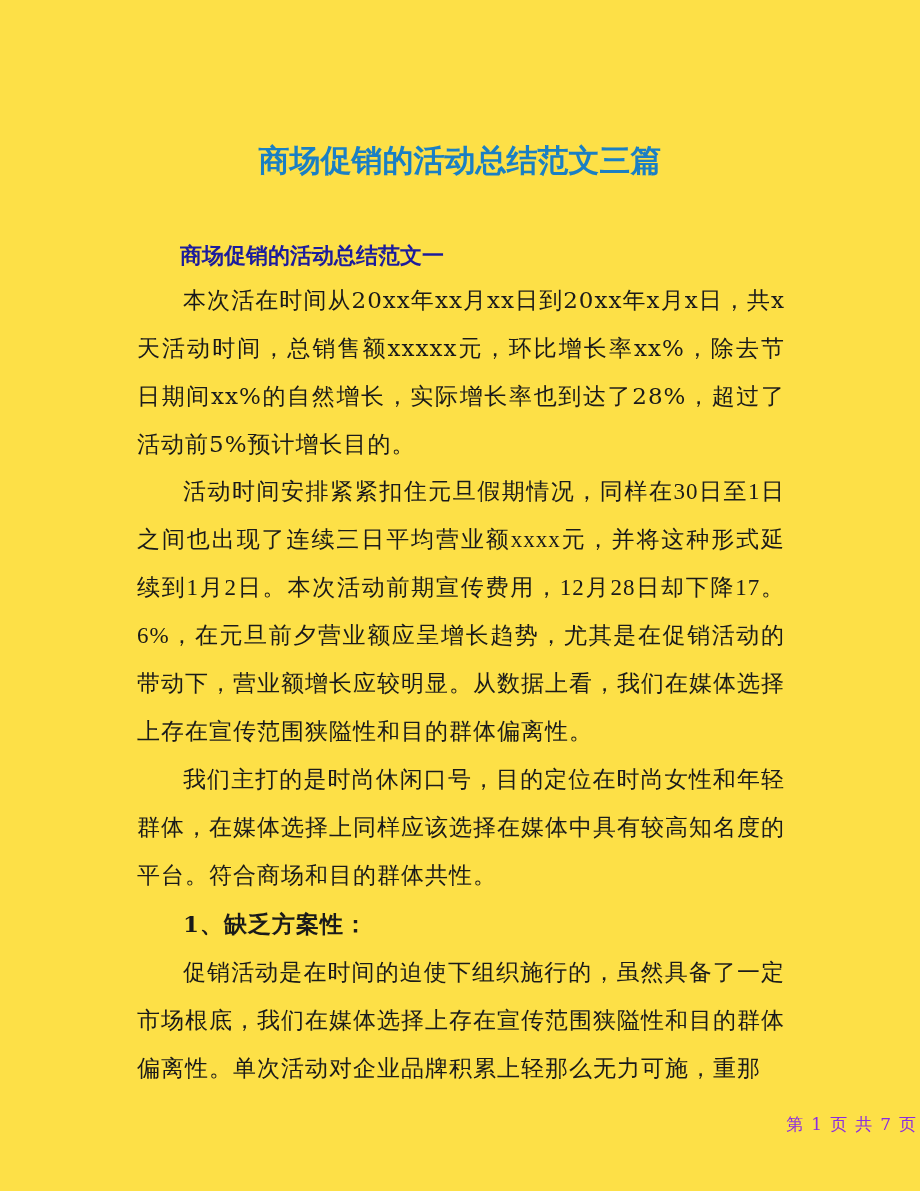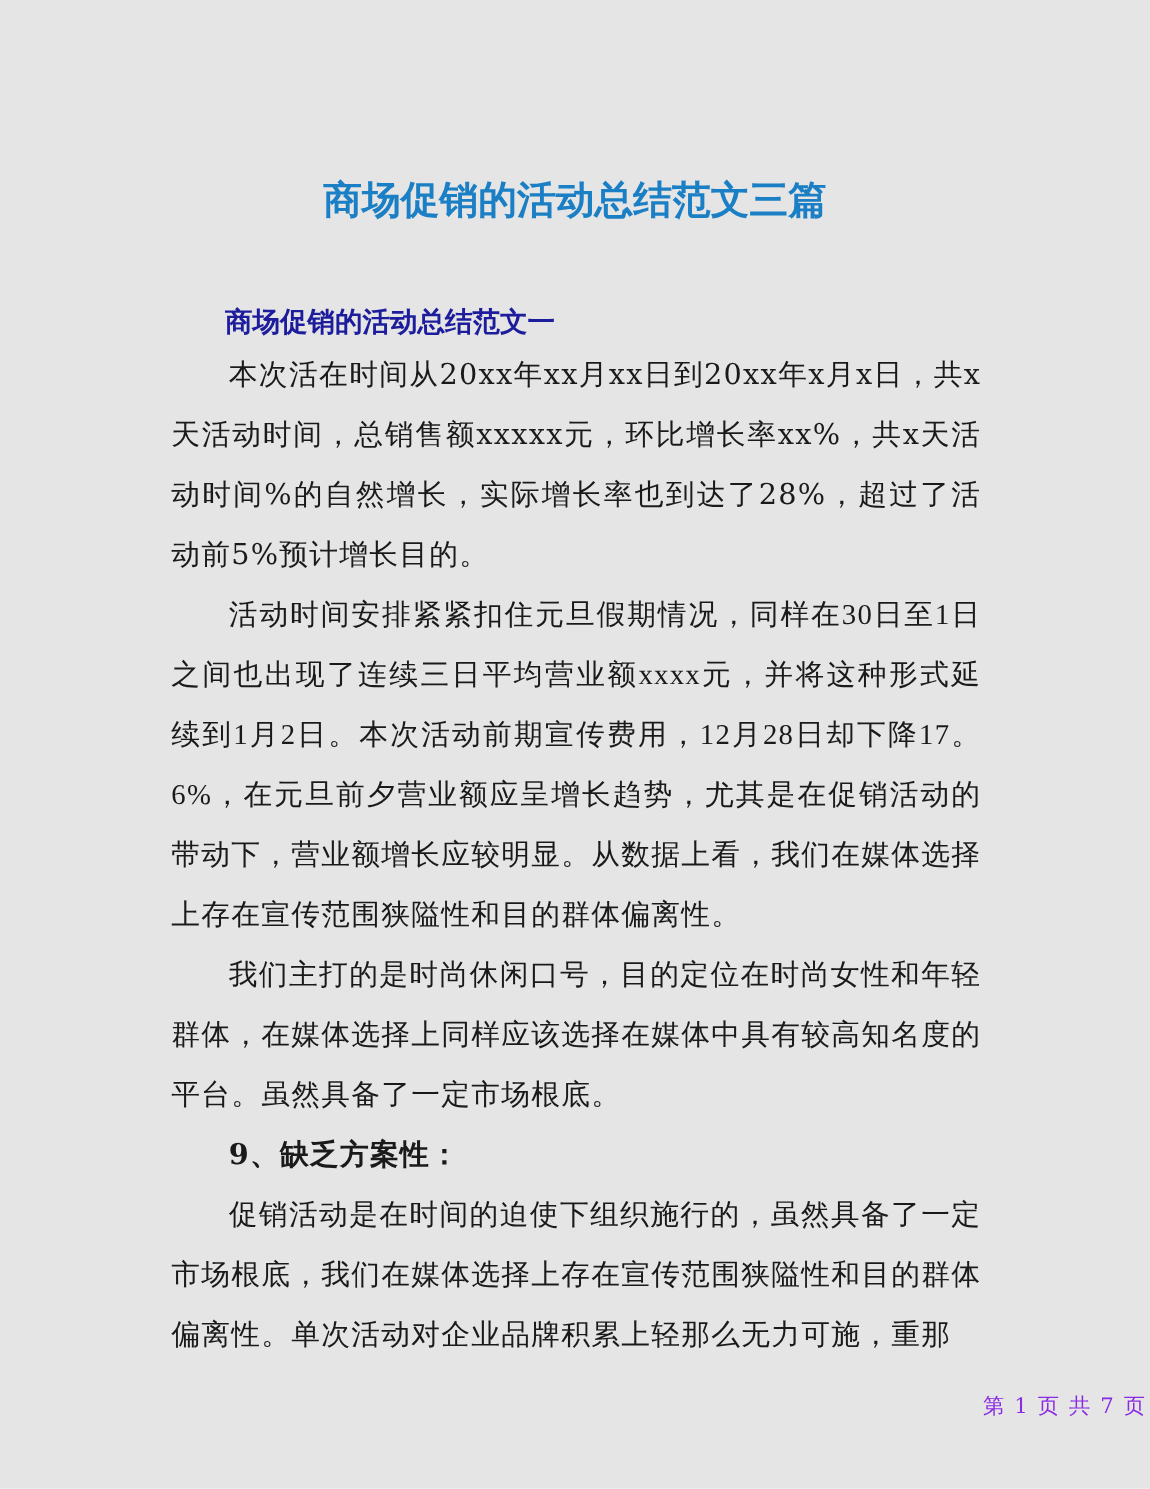--- a/index.html
+++ b/index.html
@@ -13,40 +13,40 @@
       position: relative;
       overflow: hidden;
       font-family: "DejaVu Serif", "Liberation Serif", serif;
       color: #1a1a1a;
     }
     .page {
       position: absolute;
       left: 0; top: 0;
       width: 920px;
       height: 1191px;
-      background: #e5e5e5;
+      background: #fde047;
     }
     .doc-title {
       position: absolute;
       left: 0;
       width: 920px;
       top: 117px;
       text-align: center;
       font-family: "DejaVu Sans", "Liberation Sans", sans-serif;
       font-weight: bold;
       font-size: 31px;
       line-height: 44px;
       color: #1a7fc4;
       letter-spacing: 0px;
     }
     .section-heading {
       position: absolute;
       left: 180px;
       top: 223px;
-      font-family: Liberation Sans, sans-serif;
+      font-family: Liberation Mono, monospace;
       font-weight: bold;
       font-size: 22px;
       line-height: 34px;
       color: #1c1c9c;
     }
     .body-text {
       position: absolute;
       left: 137px;
       top: 276px;
       width: 648px;
@@ -82,24 +82,24 @@
 </head>
 <body>
 
 <div class="page">
 
   <h1 class="doc-title">商场促销的活动总结范文三篇</h1>
 
   <h2 class="section-heading">商场促销的活动总结范文一</h2>
 
   <div class="body-text">
-    <p class="para">本次活在时间从20xx年xx月xx日到20xx年x月x日，共x天活动时间，总销售额xxxxx元，环比增长率xx%，共x天活动时间%的自然增长，实际增长率也到达了28%，超过了活动前5%预计增长目的。</p>
+    <p class="para">本次活在时间从20xx年xx月xx日到20xx年x月x日，共x天活动时间，总销售额xxxxx元，环比增长率xx%，除去节日期间xx%的自然增长，实际增长率也到达了28%，超过了活动前5%预计增长目的。</p>
     <p class="para">活动时间安排紧紧扣住元旦假期情况，同样在30日至1日之间也出现了连续三日平均营业额xxxx元，并将这种形式延续到1月2日。本次活动前期宣传费用，12月28日却下降17。6%，在元旦前夕营业额应呈增长趋势，尤其是在促销活动的带动下，营业额增长应较明显。从数据上看，我们在媒体选择上存在宣传范围狭隘性和目的群体偏离性。</p>
-    <p class="para">我们主打的是时尚休闲口号，目的定位在时尚女性和年轻群体，在媒体选择上同样应该选择在媒体中具有较高知名度的平台。虽然具备了一定市场根底。</p>
-    <p class="sub-heading">9、缺乏方案性：</p>
+    <p class="para">我们主打的是时尚休闲口号，目的定位在时尚女性和年轻群体，在媒体选择上同样应该选择在媒体中具有较高知名度的平台。符合商场和目的群体共性。</p>
+    <p class="sub-heading">1、缺乏方案性：</p>
     <p class="para">促销活动是在时间的迫使下组织施行的，虽然具备了一定市场根底，我们在媒体选择上存在宣传范围狭隘性和目的群体偏离性。单次活动对企业品牌积累上轻那么无力可施，重那</p>
   </div>
 
   <div class="page-footer">
     <span>第</span><span>1</span><span>页</span><span>共</span><span>7</span><span>页</span>
   </div>
 
 </div>
 
 </body></html>

